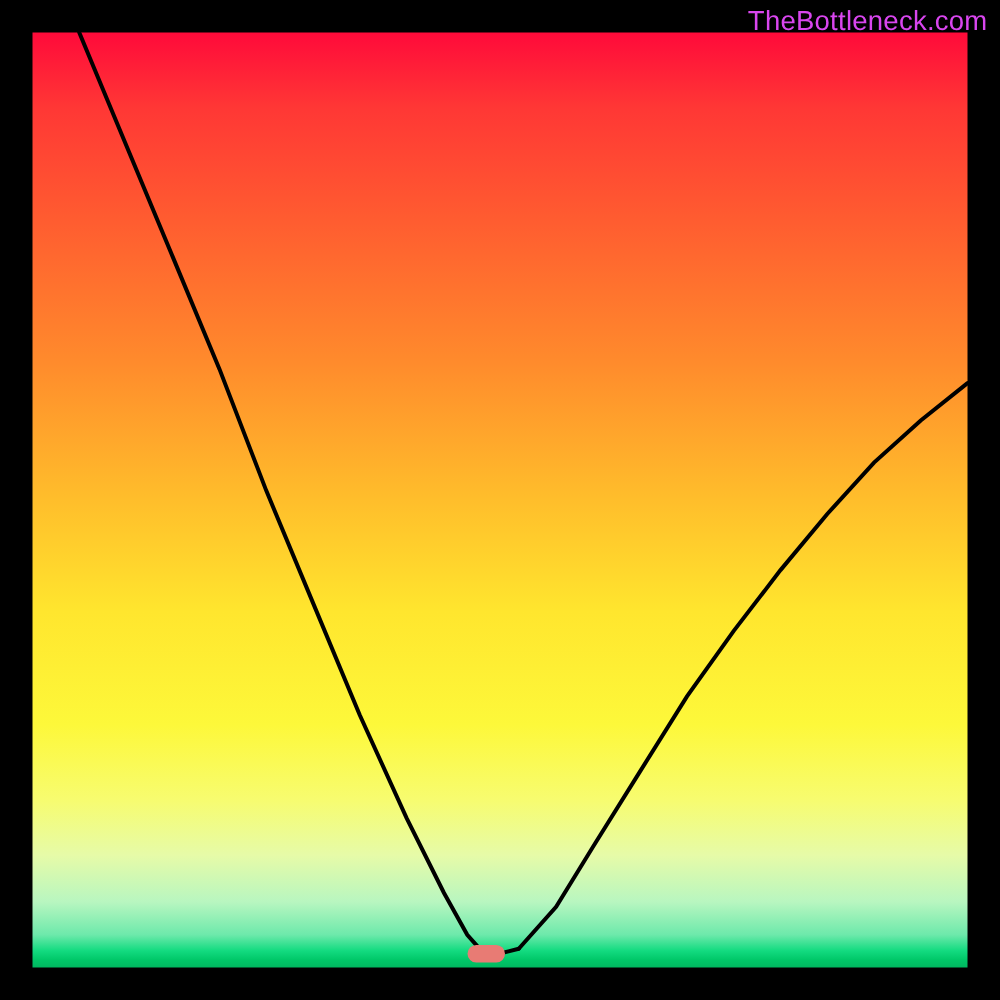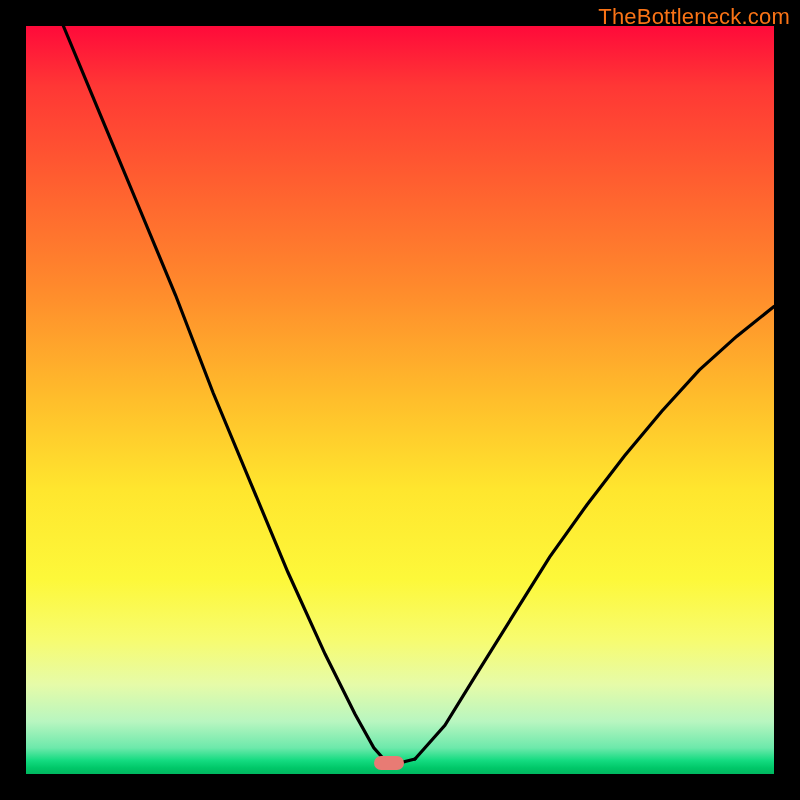--- a/index.html
+++ b/index.html
@@ -40,21 +40,21 @@
       #6de9ab 96.5%,
       #13db80 98.2%,
       #00c768 99.2%,
       #00b860 100%
     );
   }
   .watermark {
     position: absolute;
     top: 4px;
     right: 10px;
-    color: #f97316;
+    color: #d946ef;
     font-size: 22px;
     font-weight: 500;
     letter-spacing: 0.2px;
     user-select: none;
   }
   .marker {
     position: absolute;
     width: 30px;
     height: 14px;
     background: #e87b74;

